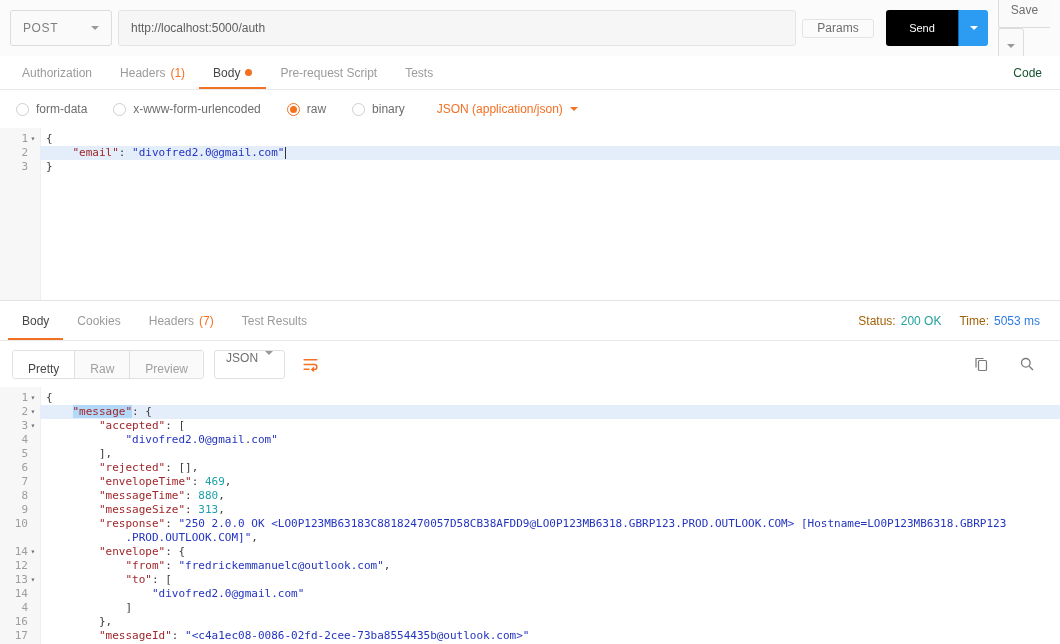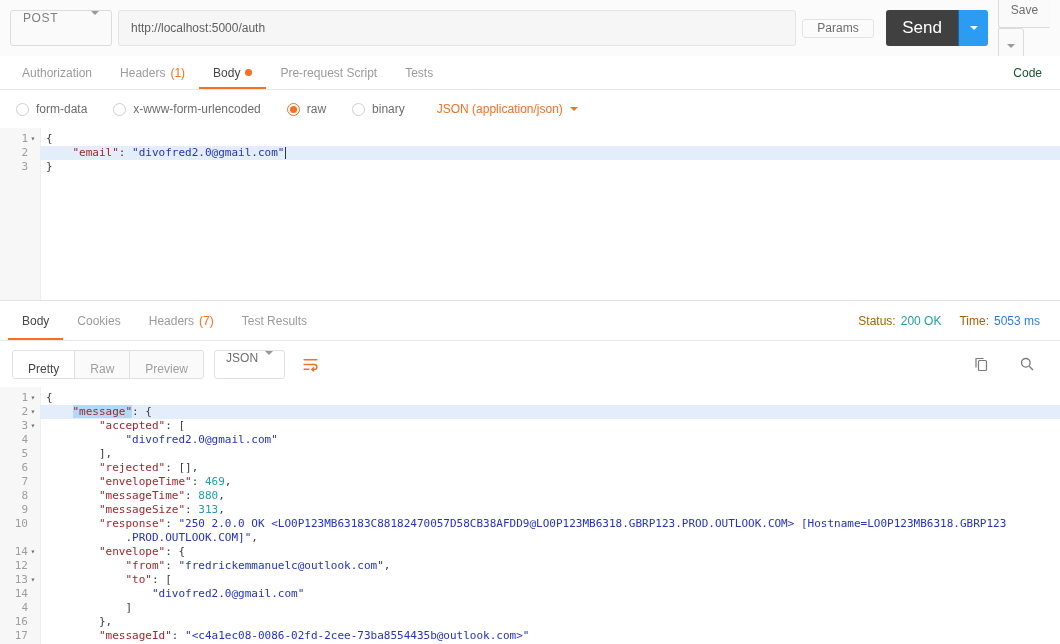--- a/index.html
+++ b/index.html
@@ -3,32 +3,32 @@
 <meta charset="utf-8">
 <style>
   * { margin:0; padding:0; box-sizing:border-box; }
   html,body { width:1060px; height:644px; overflow:hidden; background:#fff;
     font-family:"Liberation Sans", sans-serif; font-size:12px; color:#4a4a4a; }
   .app { width:1060px; height:644px; display:flex; flex-direction:column; }
 
   
   .topbar { flex:none; height:56px; display:flex; align-items:center; gap:6px;
     padding:0 10px; background:#fbfbfb; }
-  .method { width:102px; height:36px; display:flex; align-items:flex-start; justify-content:space-between;
+  .method { width:102px; height:36px; display:flex; align-items:center; justify-content:space-between;
     border:1px solid #dcdcdc; border-radius:3px; background:#fafafa; color:#7f7f7f;
     padding:0 12px; letter-spacing:.6px; cursor:pointer; }
   .url-input { flex:1; height:36px; border:1px solid #e4e4e4; border-radius:3px;
     background:#f6f6f6; padding:0 12px; color:#5e5e5e; font-size:12px;
     font-family:"Liberation Sans", sans-serif; outline:none; }
   .params-btn { width:72px; height:19px; border:1px solid #e4e4e4; border-radius:3px;
     background:#fbfbfb; color:#6e6e6e; font-size:12px; cursor:pointer;
     font-family:"Liberation Sans", sans-serif; margin-right:6px; }
   .send-group { display:flex; margin-right:4px; }
   .send-btn { width:72px; height:36px; border:none; border-radius:3px 0 0 3px;
-    background:#404040; color:#fff; font-size:17px; cursor:pointer;
+    background:#000000; color:#fff; font-size:11px; cursor:pointer;
     font-family:"Liberation Sans", sans-serif; }
   .send-caret { width:30px; height:36px; border:none; border-left:1px solid #0a69b5;
     border-radius:0 3px 3px 0; background:#2b9cf2; cursor:pointer;
     display:flex; align-items:center; justify-content:center; }
   .save-group { display:flex;flex-direction:column; }
   .save-btn { width:52px; height:36px; border:1px solid #dcdcdc; border-right:none;
     border-radius:3px 0 0 3px; background:#fafafa; color:#6e6e6e; font-size:12px;
     cursor:pointer; font-family:"Liberation Sans", sans-serif; }
   .save-caret { width:26px; height:36px; border:1px solid #dcdcdc; border-radius:0 3px 3px 0;
     background:#fafafa; cursor:pointer; display:flex; align-items:center; justify-content:center; }

